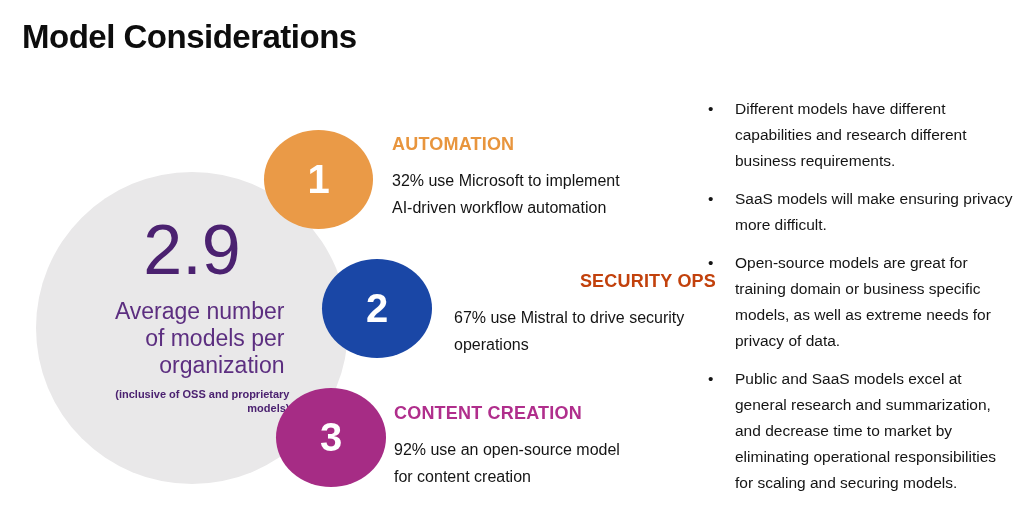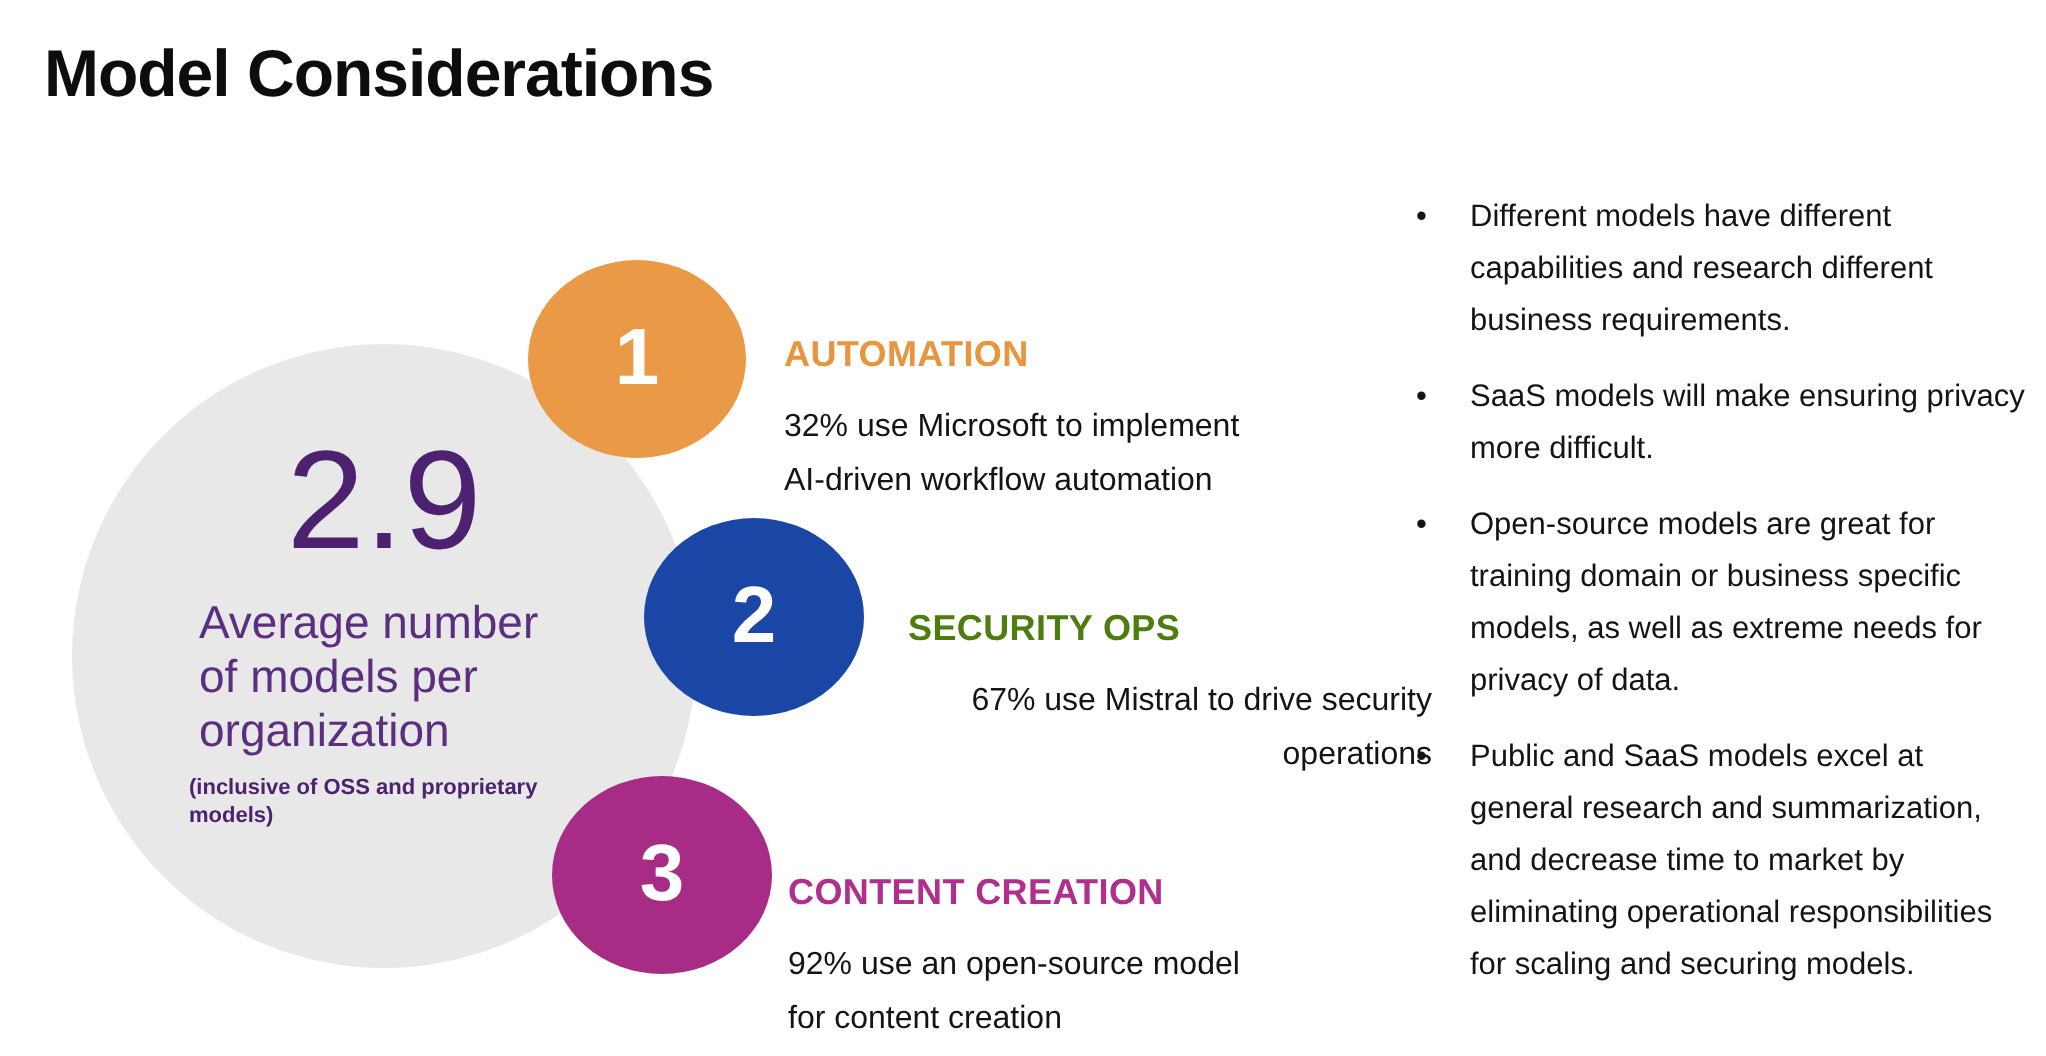--- a/index.html
+++ b/index.html
@@ -9,44 +9,44 @@
   }
   .title{
     position:absolute;left:22px;top:18px;
     font-size:33px;font-weight:700;letter-spacing:-0.5px;
     color:var(--title-text,#0d0d0d);
   }
   
   .stat-circle{
     position:absolute;left:36px;top:172px;width:312px;height:312px;
     border-radius:50%;background:var(--stat-circle-bg,#e9e8e9);
-    display:flex;flex-direction:column;align-items:center;text-align:left;
+    display:flex;flex-direction:column;align-items:center;text-align:right;
     padding-top:42px;box-sizing:border-box;
   }
   .stat-value{font-size:70px;line-height:1.05;font-weight:500;color:var(--stat-value,#4b2170);}
   .stat-label{margin-top:10px;width:185px;font-size:23px;line-height:1.18;color:var(--stat-label,#5c2e80);}
   .stat-sublabel{margin-top:8px;width:195px;font-size:11px;line-height:1.3;font-weight:700;color:var(--stat-value,#4b2170);}
   
   .num-circle{
     position:absolute;border-radius:50%;
     display:flex;align-items:center;justify-content:center;
     color:#ffffff;font-weight:700;font-size:40px;
   }
   .c1{left:264px;top:130px;width:109px;height:99px;}
   .c2{left:322px;top:259px;width:110px;height:99px;}
   .c3{left:276px;top:388px;width:110px;height:99px;}
   
-  .step-text{position:absolute;margin-top:33px;}
+  .step-text{position:absolute;}
   .t1{left:392px;top:134px;}
   .t2{left:454px;top:271px;}
   .t3{left:394px;top:403px;}
   .step-heading{font-size:18px;font-weight:700;letter-spacing:0.2px;}
   .step-body{margin-top:12px;font-size:16px;line-height:27px;color:var(--body-text,#141414);}
   .t1 .step-body{width:248px;}
-  .t2 .step-body{width:262px;text-align:right;}
+  .t2 .step-body{width:262px;}
   .t3 .step-body{width:240px;}
   
   .key-points{
     position:absolute;left:708px;top:96px;width:307px;
     list-style:none;margin:0;padding:0;
   }
   .key-points li{
     display:flex;margin-bottom:12px;
     font-size:15.5px;line-height:26px;color:var(--body-text,#141414);
   }
@@ -73,21 +73,21 @@
   </div>
   <div class="num-circle c3" style="background: rgb(166, 44, 133);">
     <span>3</span>
   </div>
 
   <div class="step-text t1">
     <div class="step-heading" style="color: rgb(232, 149, 61);">AUTOMATION</div>
     <div class="step-body">32% use Microsoft to implement AI-driven workflow automation</div>
   </div>
   <div class="step-text t2">
-    <div class="step-heading" style="color: #4d7c0f;">SECURITY OPS</div>
+    <div class="step-heading" style="color: #c2410c; text-align: right;">SECURITY OPS</div>
     <div class="step-body">67% use Mistral to drive security operations</div>
   </div>
   <div class="step-text t3">
     <div class="step-heading" style="color: rgb(176, 46, 140);">CONTENT CREATION</div>
     <div class="step-body">92% use an open-source model for content creation</div>
   </div>
 
   <ul class="key-points">
     <li>
       <span class="bullet">•</span>

